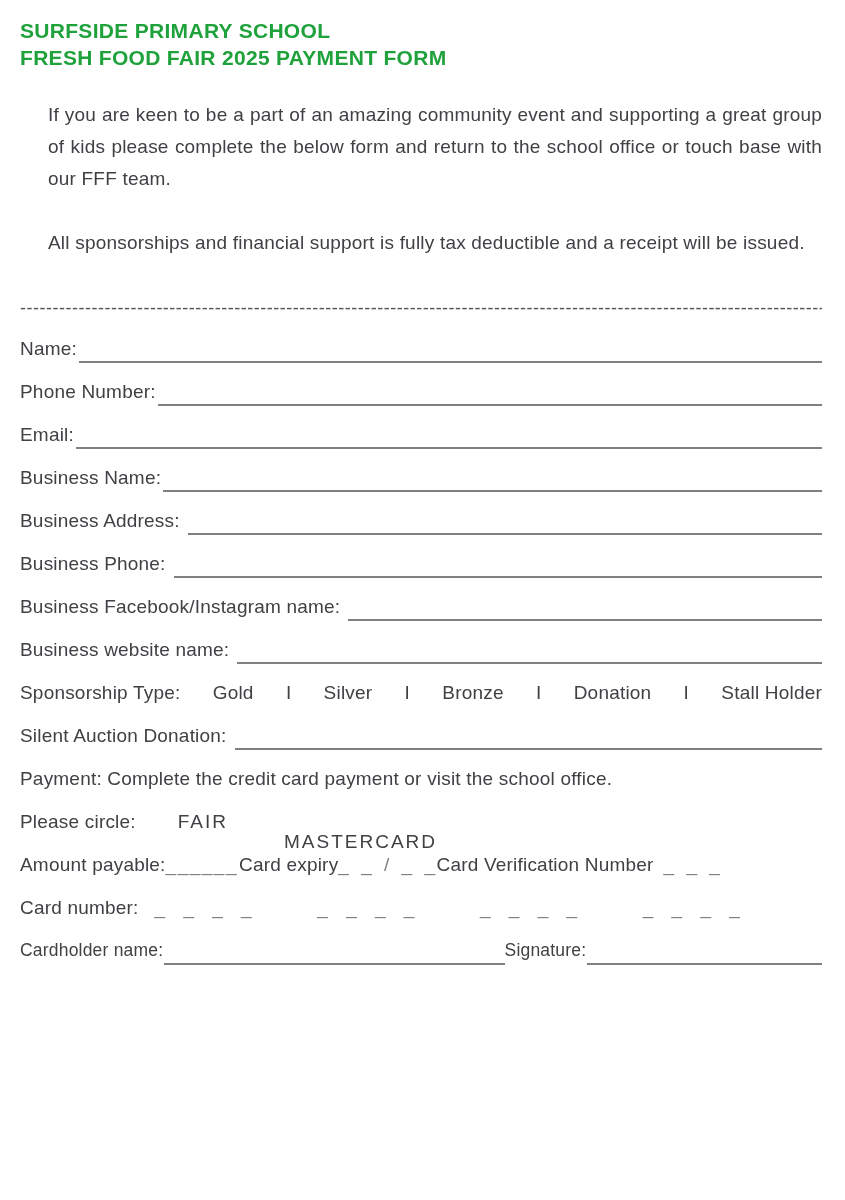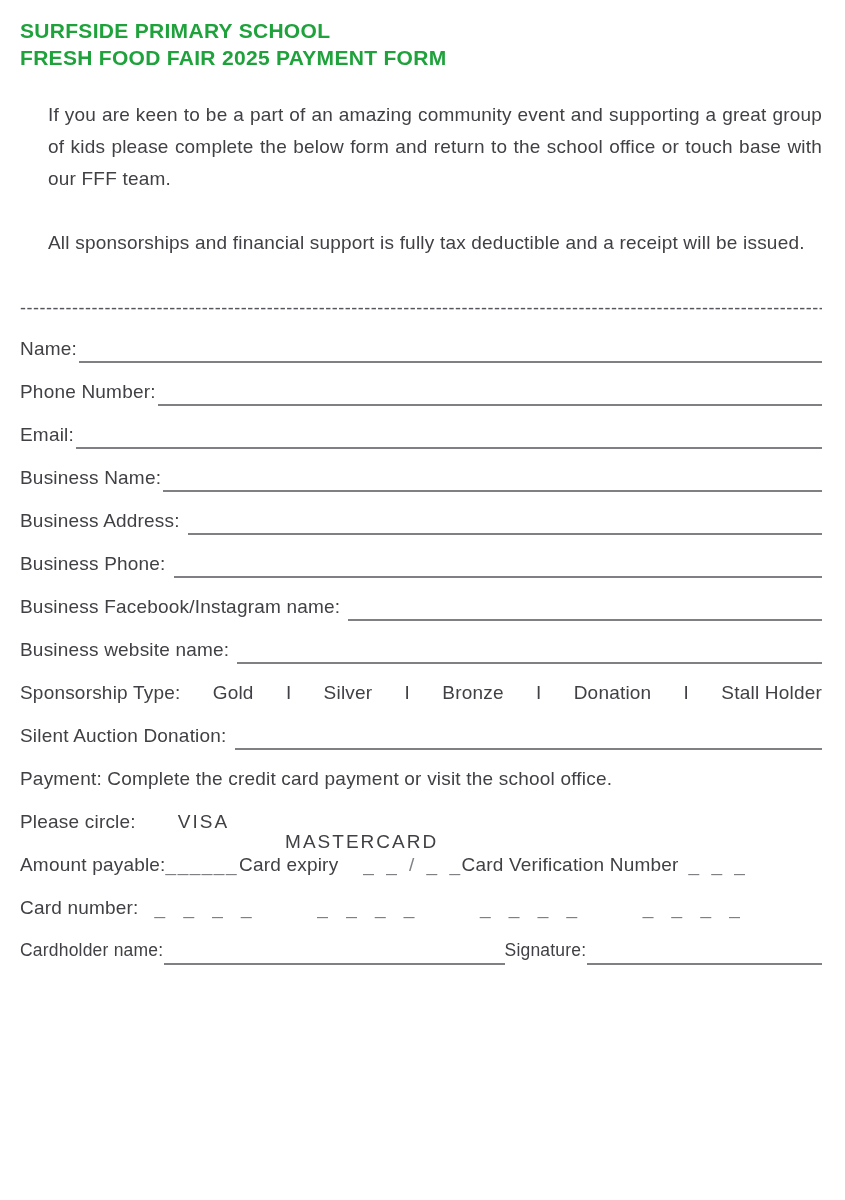--- a/index.html
+++ b/index.html
@@ -66,21 +66,21 @@
   .circle-row .brand { letter-spacing: 2px; }
   .circle-row .visa { margin-left: 42px; }
   .circle-row .mastercard { margin-left: 56px; margin-top: 20px; }
   .blank {
     color: var(--line-gray);
     white-space: pre;
     letter-spacing: 1.5px;
     word-spacing: 4px;
   }
   .amount-row .expiry-label { margin-left: 1px; }
-  .amount-row .expiry-blank { margin-left: 25px; }
+  .amount-row .expiry-blank { margin-left: 0; }
   .amount-row .cvn-label { margin-left: 0; text-align: center; }
   .amount-row .cvn-blank { margin-left: 10px; }
   .cardnum-row .blanks {
     margin-left: 16px;
     word-spacing: 8px;
     letter-spacing: 2.5px;
   }
   .cardholder-row { font-size: 17.5px; }
   .cardholder-row .fline-1 { flex: 1.45; border-bottom: 2px solid var(--line-gray); margin-bottom: 2px; margin-left: 1px; }
   .cardholder-row .fline-2 { flex: 1; border-bottom: 2px solid var(--line-gray); margin-bottom: 2px; margin-left: 1px; }
@@ -161,21 +161,21 @@
       <span class="flabel">Silent Auction Donation:</span>
       <span class="fline"></span>
     </div>
 
     <div class="frow">
       <span>Payment: Complete the credit card payment or visit the school office.</span>
     </div>
 
     <div class="frow circle-row">
       <span class="flabel">Please circle:</span>
-      <span class="brand visa">VISA</span>
+      <span class="brand visa">FAIR</span>
       <span class="brand mastercard">MASTERCARD</span>
     </div>
 
     <div class="frow amount-row">
       <span class="flabel">Amount payable:</span>
       <span class="blank">______</span>
       <span class="expiry-label">Card expiry</span>
       <span class="blank expiry-blank">_ _ / _ _</span>
       <span class="cvn-label">Card Verification Number</span>
       <span class="blank cvn-blank">_ _ _</span>

